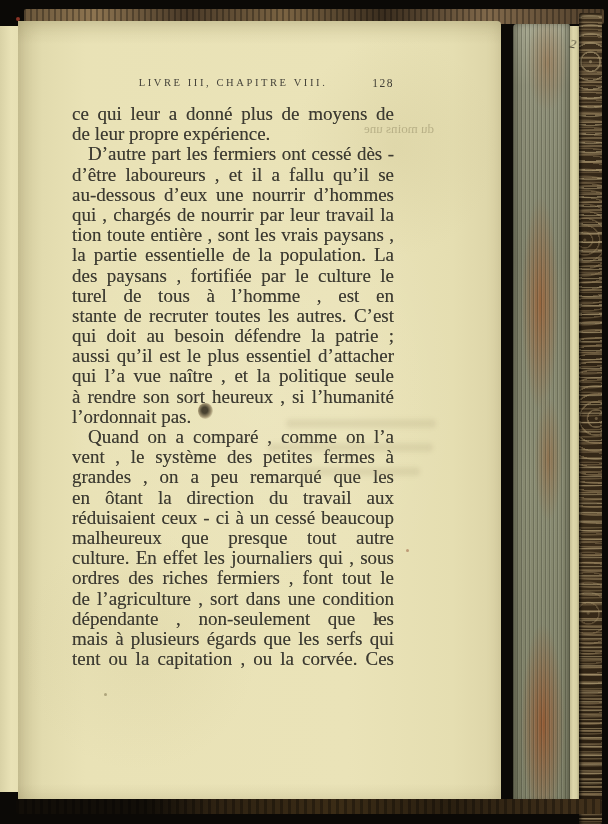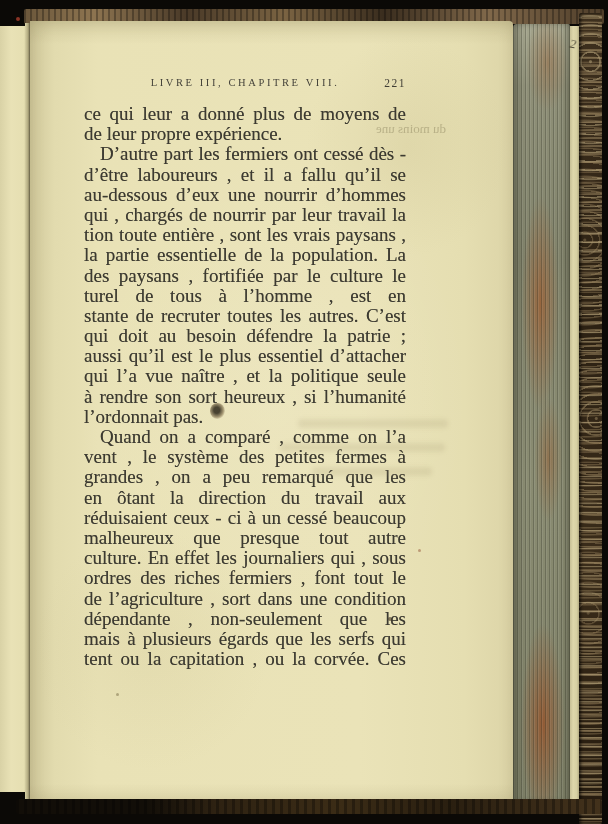--- a/index.html
+++ b/index.html
@@ -17,21 +17,21 @@
   }
   .left-page-edge{
     position:absolute;left:0;top:26px;width:28px;height:766px;
     background:linear-gradient(90deg,#d9d2a6,#e9e2b6 40%,#e6dfb2 85%,#c9c194);
   }
   .gutter{
     position:absolute;left:25px;top:23px;width:11px;height:782px;
     background:linear-gradient(90deg,#d8d1a5 0,#b0a87f 28%,#45402c 52%,#8f8866 68%,#d6cfa2 100%);
   }
   .page{
-    position:absolute;left:30px;top:21px;width:483px;height:786px;
+    position:absolute;left:18px;top:21px;width:483px;height:786px;
     border-radius:0 4px 3px 0;
     background:
       radial-gradient(ellipse 60% 45% at 50% 48%,rgba(255,255,250,.10),transparent 70%),
       radial-gradient(ellipse 30% 20% at 78% 16%,rgba(185,174,122,.18),transparent 70%),
       radial-gradient(ellipse 35% 22% at 25% 80%,rgba(190,180,130,.14),transparent 70%),
       linear-gradient(180deg,rgba(130,118,76,.16) 0,transparent 3%,transparent 97%,rgba(130,118,76,.18) 100%),
       linear-gradient(90deg,#cfc79a 0%,#e2dbae 5%,#e9e2b6 14%,#eae3b8 68%,#e5deb1 90%,#dcd4a7 100%);
     box-shadow:inset 0 0 14px rgba(120,108,66,.25);
   }
   
@@ -119,21 +119,21 @@
 <div class="stage">
 
   <div class="board-top"></div>
   <div class="left-page-edge"></div>
   <div class="red-dot"></div>
   <div class="gutter"></div>
 
   <div class="page">
     <div class="running-head">
       <span>LIVRE III, CHAPITRE VIII.</span>
-      <span class="pagenum">221</span>
+      <span class="pagenum">128</span>
     </div>
 
     <div class="ghost-text">du moins une</div>
 
     <div class="text-block">
         <div class="paragraph">
           <div class="line">ce qui leur a donné plus de moyens de profiter</div>
           <div class="line no-stretch">de leur propre expérience.</div>
         </div>
         <div class="paragraph indent">

